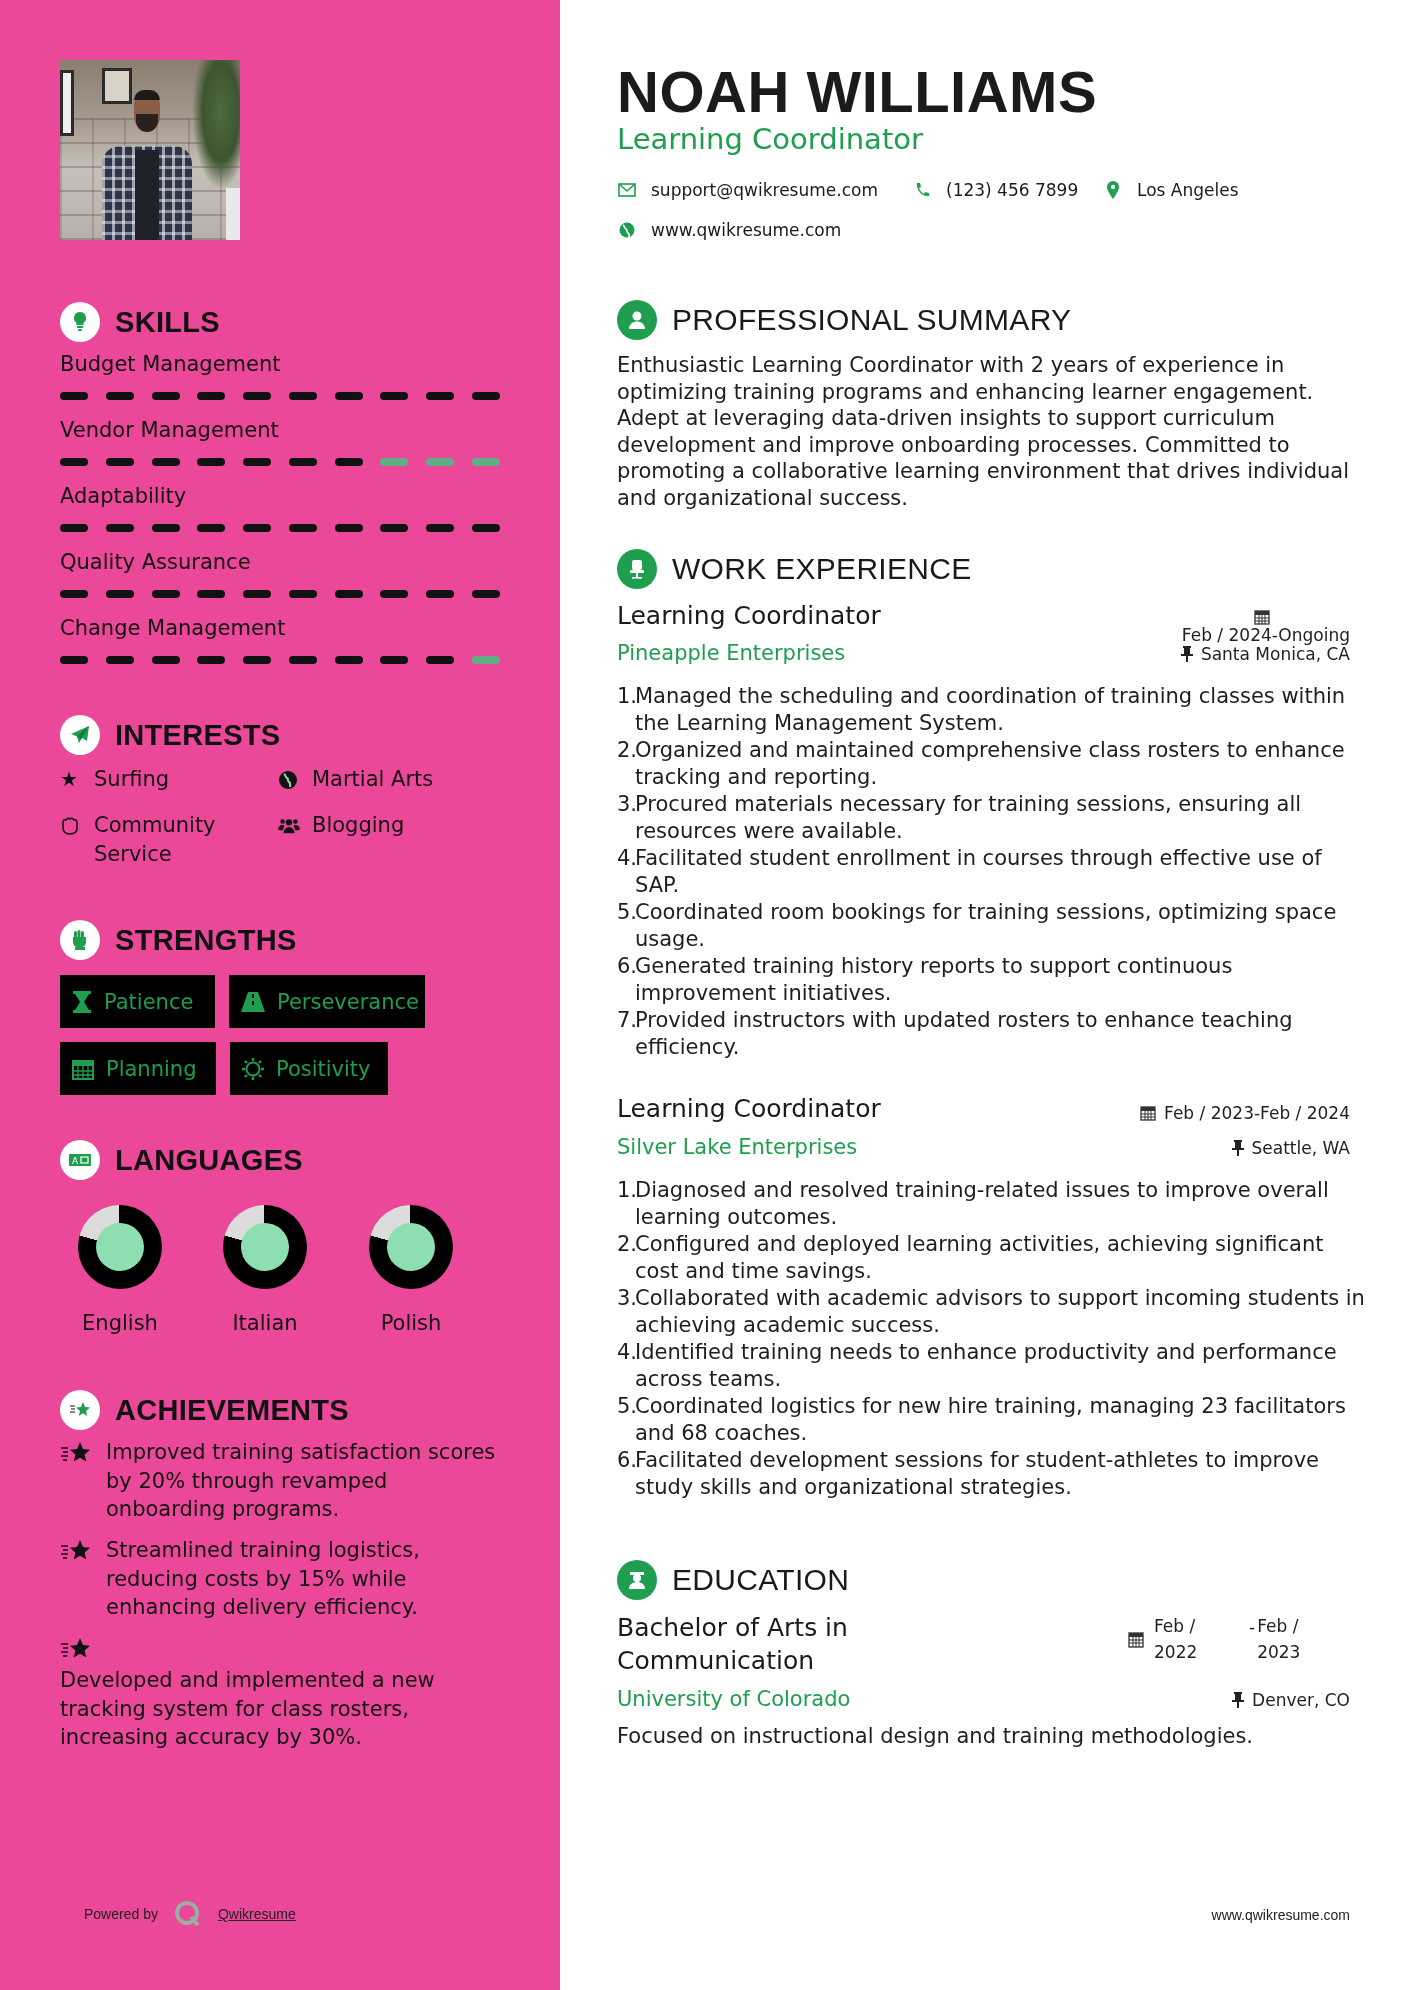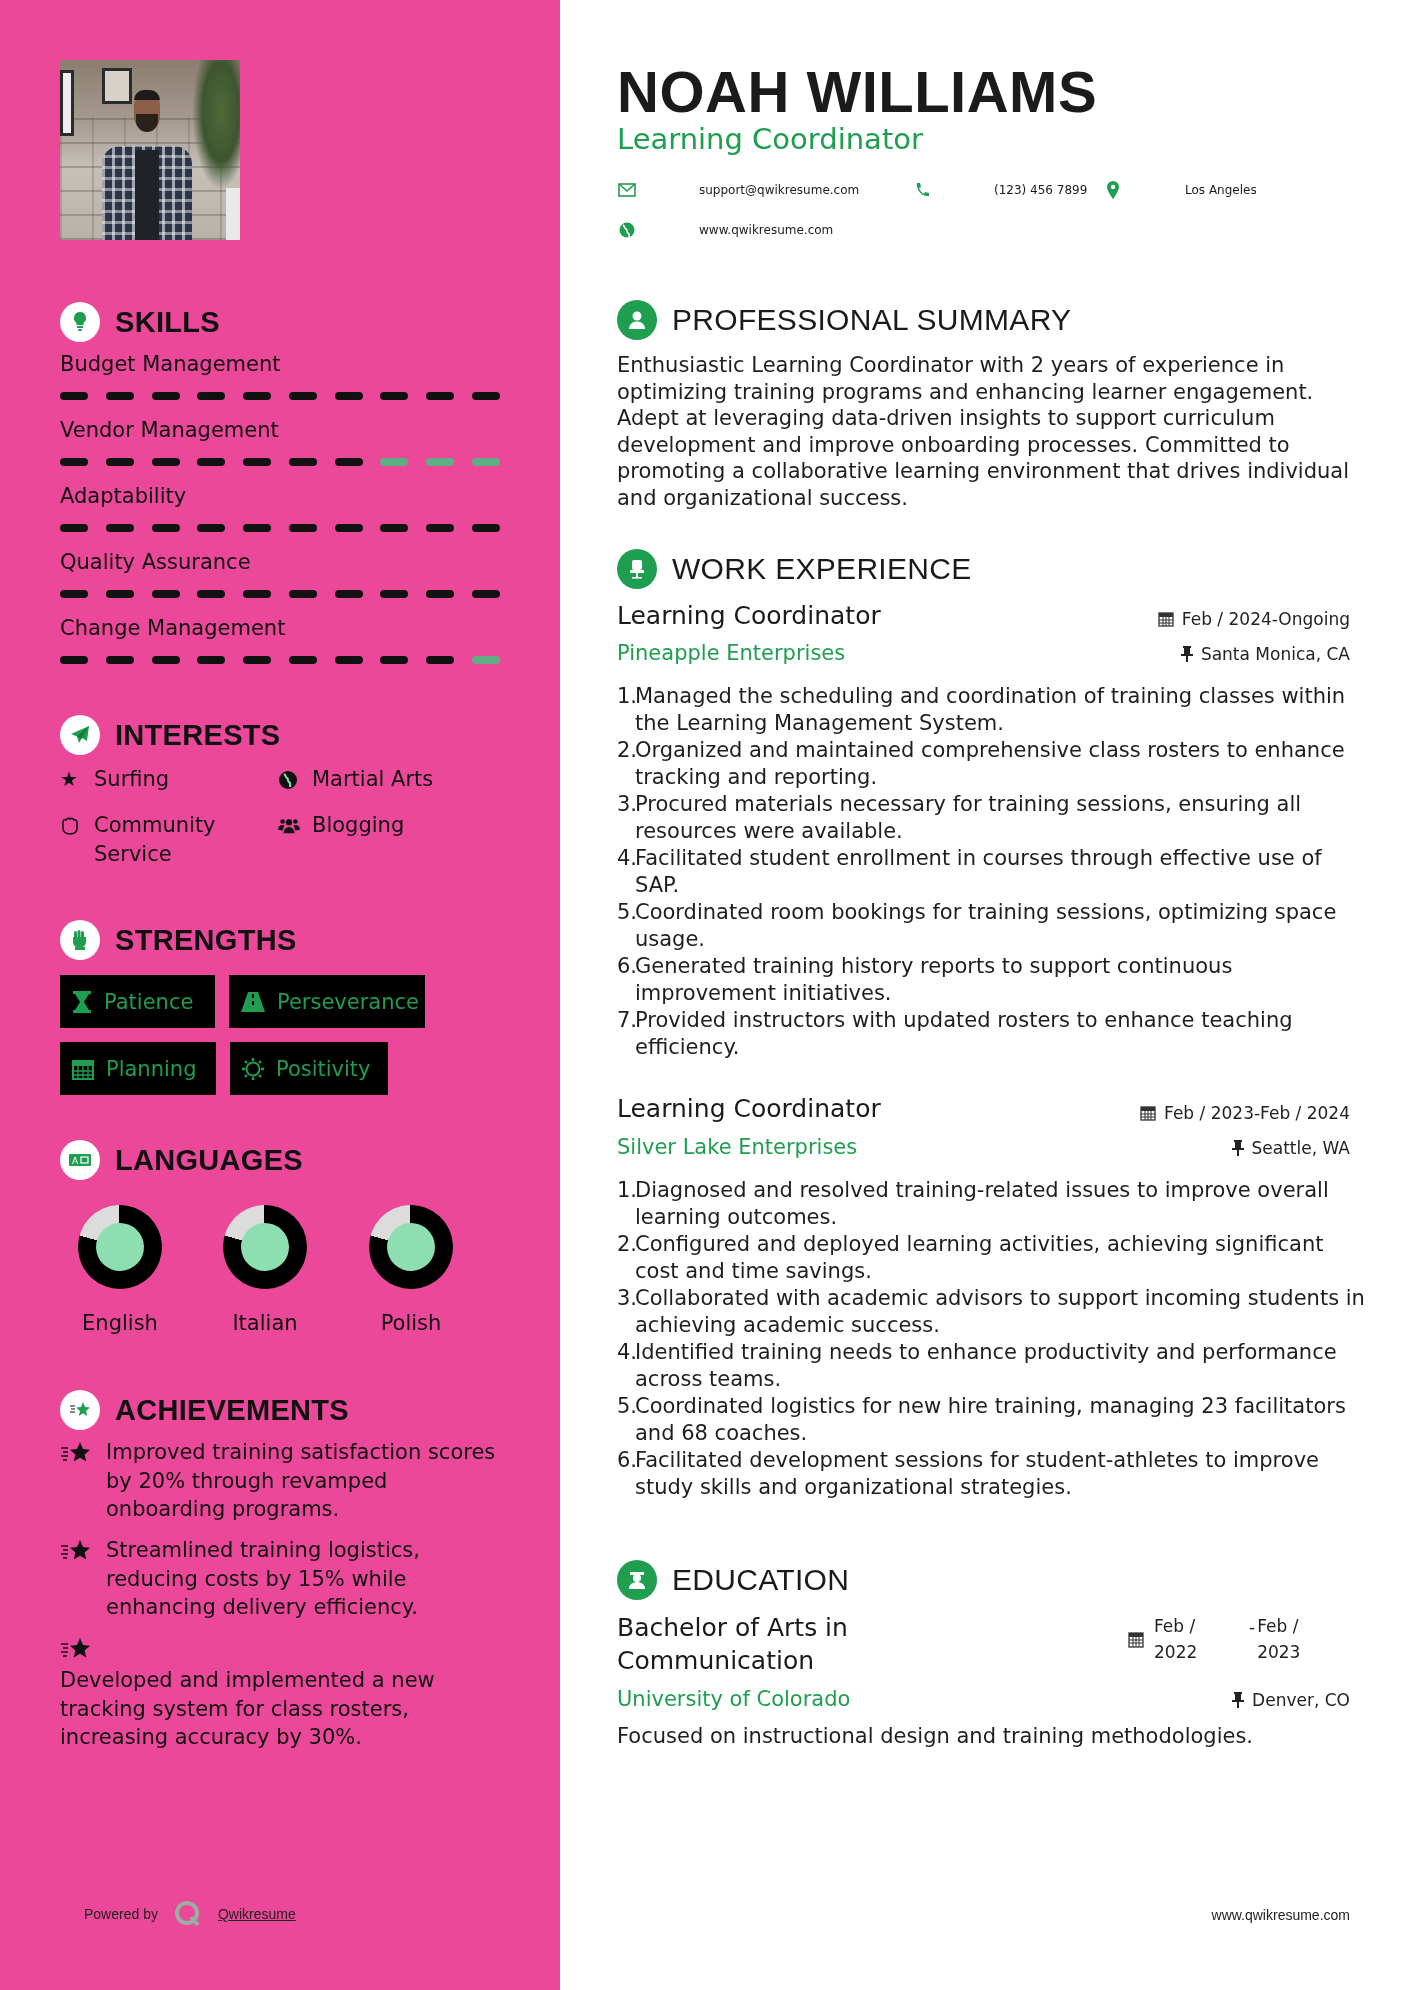--- a/index.html
+++ b/index.html
@@ -112,21 +112,21 @@
     .powered .q { width: 28px; height: 28px; margin: 0 16px 0 16px; }
     .powered a { color:#222; text-decoration: underline; }
 
     
     .name {
       position: absolute; left: 57px; top: 58px;
       font-family: "Liberation Sans", sans-serif;
       font-weight: 700; font-size: 58px; color: #1b1b1b; letter-spacing: .5px;
     }
     .role { position: absolute; left: 57px; top: 122px; font-size: 29px; color: #1e9e4e; }
-    .contact { position: absolute; display: flex; align-items: center; font-size: 12px; color: #1b1b1b; gap: 48px; }
+    .contact { position: absolute; display: flex; align-items: center; font-size: 17px; color: #1b1b1b; }
     .contact .ico { width: 20px; height: 20px; margin-right: 14px; display:flex; align-items:center; justify-content:center; }
 
     .para { position: absolute; left: 57px; width: 740px; font-size: 21px; line-height: 26.5px; color: #1e1e1e; }
 
     .job-title { position: absolute; left: 57px; font-size: 25px; color: #1a1a1a; }
     .company { position: absolute; left: 57px; font-size: 21px; color: #1e9e4e; }
     .meta { position: absolute; right: 57px; display:flex; align-items:center; font-size: 17px; color:#222; }
     .meta .ico { margin-right: 8px; display:flex; align-items:center; }
 
     .duties { position: absolute; left: 57px; width: 750px; font-size: 21px; line-height: 27px; color:#1e1e1e; list-style: none; }
@@ -470,21 +470,21 @@
           <rect x="7" y="3" width="10" height="10" rx="2" fill="#fff"></rect>
           <rect x="5" y="13" width="14" height="3" rx="1" fill="#fff"></rect>
           <rect x="11" y="16" width="2" height="4" fill="#fff"></rect>
           <rect x="7" y="20" width="10" height="1.6" fill="#fff"></rect>
         </svg>
     </div>
     <span class="sec-title">WORK EXPERIENCE</span>
   </div>
 
   <div class="job-title" style="top:601px;">Learning Coordinator</div>
-  <div class="meta" style="top:609px;">
+  <div class="meta" style="top:609px;flex-direction:column;">
     <span class="ico">
         <svg width="16" height="16" viewBox="0 0 16 16">
           <rect x="1" y="2" width="14" height="13" fill="none" stroke="#333" stroke-width="1.3"></rect>
           <rect x="1" y="2" width="14" height="4" fill="#333"></rect>
           <path d="M1 9h14M1 12h14M5 6v9M8 6v9M11 6v9" stroke="#333" stroke-width="1"></path>
         </svg>
       </span>
     <span>Feb / 2024-Ongoing</span>
   </div>
   <div class="company" style="top:641px;">Pineapple Enterprises</div>

